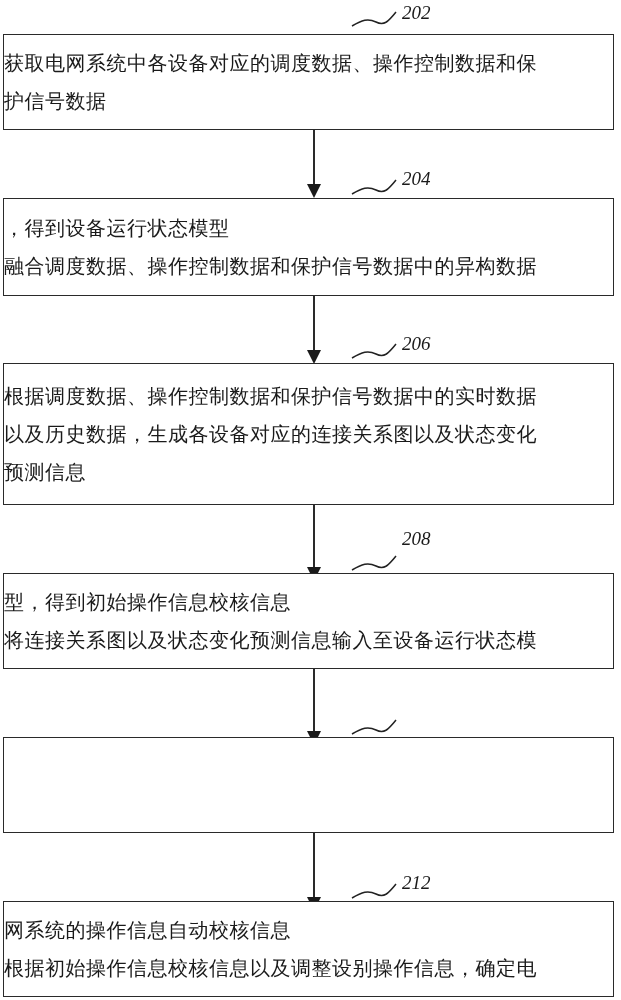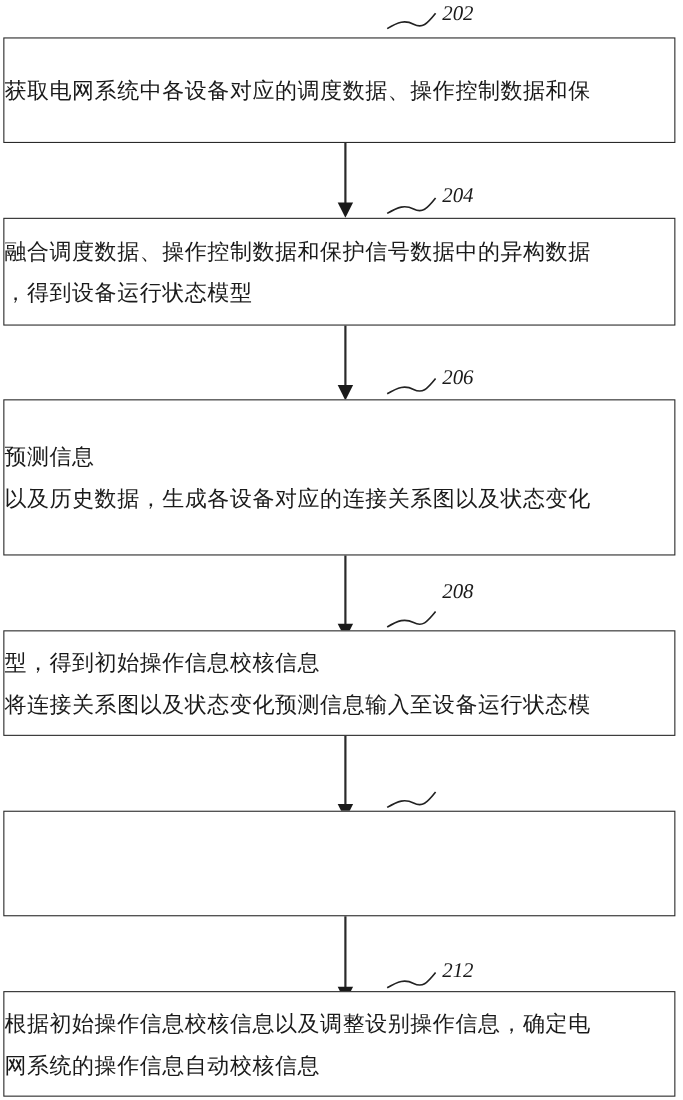--- a/index.html
+++ b/index.html
@@ -18,42 +18,44 @@
 </style>
 </head>
 <body>
 
 <svg class="squiggle" style="left:350px;top:8px" width="48" height="22">
     <path d="M2 18 C12 12, 18 10, 26 14 S 38 14, 46 4" fill="none" stroke="#222" stroke-width="1.5"></path>
   </svg>
 <div class="label" style="left:402px;top:2px">202</div>
 <div class="box" style="top:34px;height:96px">
   <div class="line">获取电网系统中各设备对应的调度数据、操作控制数据和保</div>
+  <div class="line">护信号数据</div>
 </div>
 <div class="arrow" style="top:130px;height:56px"></div>
 <div class="arrowhead" style="top:184px"></div>
 
 <svg class="squiggle" style="left:350px;top:176px" width="48" height="22">
     <path d="M2 18 C12 12, 18 10, 26 14 S 38 14, 46 4" fill="none" stroke="#222" stroke-width="1.5"></path>
   </svg>
 <div class="label" style="left:402px;top:168px">204</div>
 <div class="box" style="top:198px;height:98px">
+  <div class="line">，得到设备运行状态模型</div>
   <div class="line">融合调度数据、操作控制数据和保护信号数据中的异构数据</div>
-  <div class="line">，得到设备运行状态模型</div>
 </div>
 <div class="arrow" style="top:296px;height:56px"></div>
 <div class="arrowhead" style="top:350px"></div>
 
 <svg class="squiggle" style="left:350px;top:340px" width="48" height="22">
     <path d="M2 18 C12 12, 18 10, 26 14 S 38 14, 46 4" fill="none" stroke="#222" stroke-width="1.5"></path>
   </svg>
 <div class="label" style="left:402px;top:333px">206</div>
 <div class="box" style="top:363px;height:142px">
+  <div class="line">根据调度数据、操作控制数据和保护信号数据中的实时数据</div>
+  <div class="line">以及历史数据，生成各设备对应的连接关系图以及状态变化</div>
   <div class="line">预测信息</div>
-  <div class="line">以及历史数据，生成各设备对应的连接关系图以及状态变化</div>
 </div>
 <div class="arrow" style="top:505px;height:64px"></div>
 <div class="arrowhead" style="top:567px"></div>
 
 <svg class="squiggle" style="left:350px;top:552px" width="48" height="22">
     <path d="M2 18 C12 12, 18 10, 26 14 S 38 14, 46 4" fill="none" stroke="#222" stroke-width="1.5"></path>
   </svg>
 <div class="label" style="left:402px;top:528px">208</div>
 <div class="box" style="top:573px;height:96px">
   <div class="line">型，得到初始操作信息校核信息</div>
@@ -69,15 +71,15 @@
 <div class="box" style="top:737px;height:96px">
 </div>
 <div class="arrow" style="top:833px;height:66px"></div>
 <div class="arrowhead" style="top:897px"></div>
 
 <svg class="squiggle" style="left:350px;top:880px" width="48" height="22">
     <path d="M2 18 C12 12, 18 10, 26 14 S 38 14, 46 4" fill="none" stroke="#222" stroke-width="1.5"></path>
   </svg>
 <div class="label" style="left:402px;top:872px">212</div>
 <div class="box" style="top:901px;height:96px">
+  <div class="line">网系统的操作信息自动校核信息</div>
   <div class="line">根据初始操作信息校核信息以及调整设别操作信息，确定电</div>
-  <div class="line">网系统的操作信息自动校核信息</div>
 </div>
 
 </body></html>

